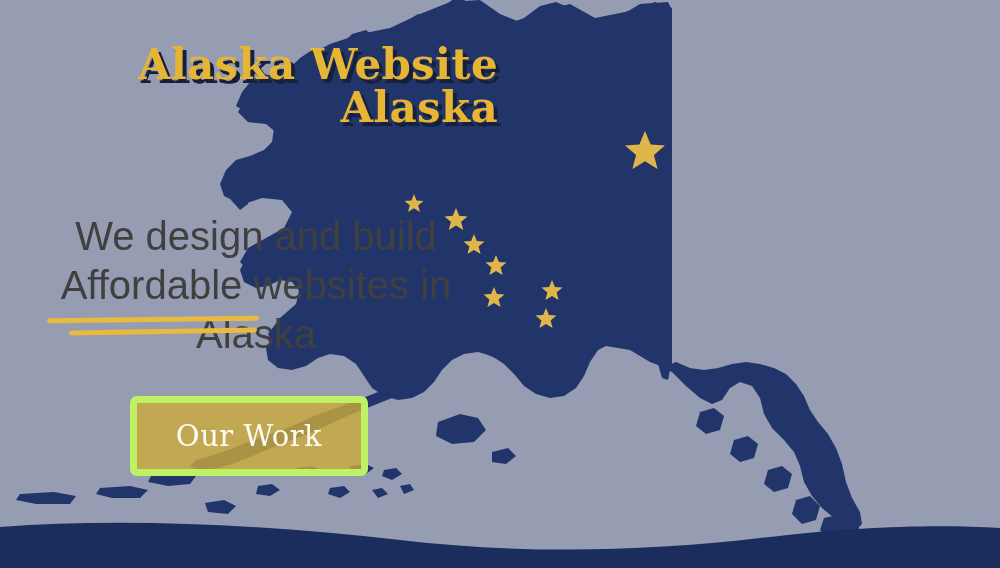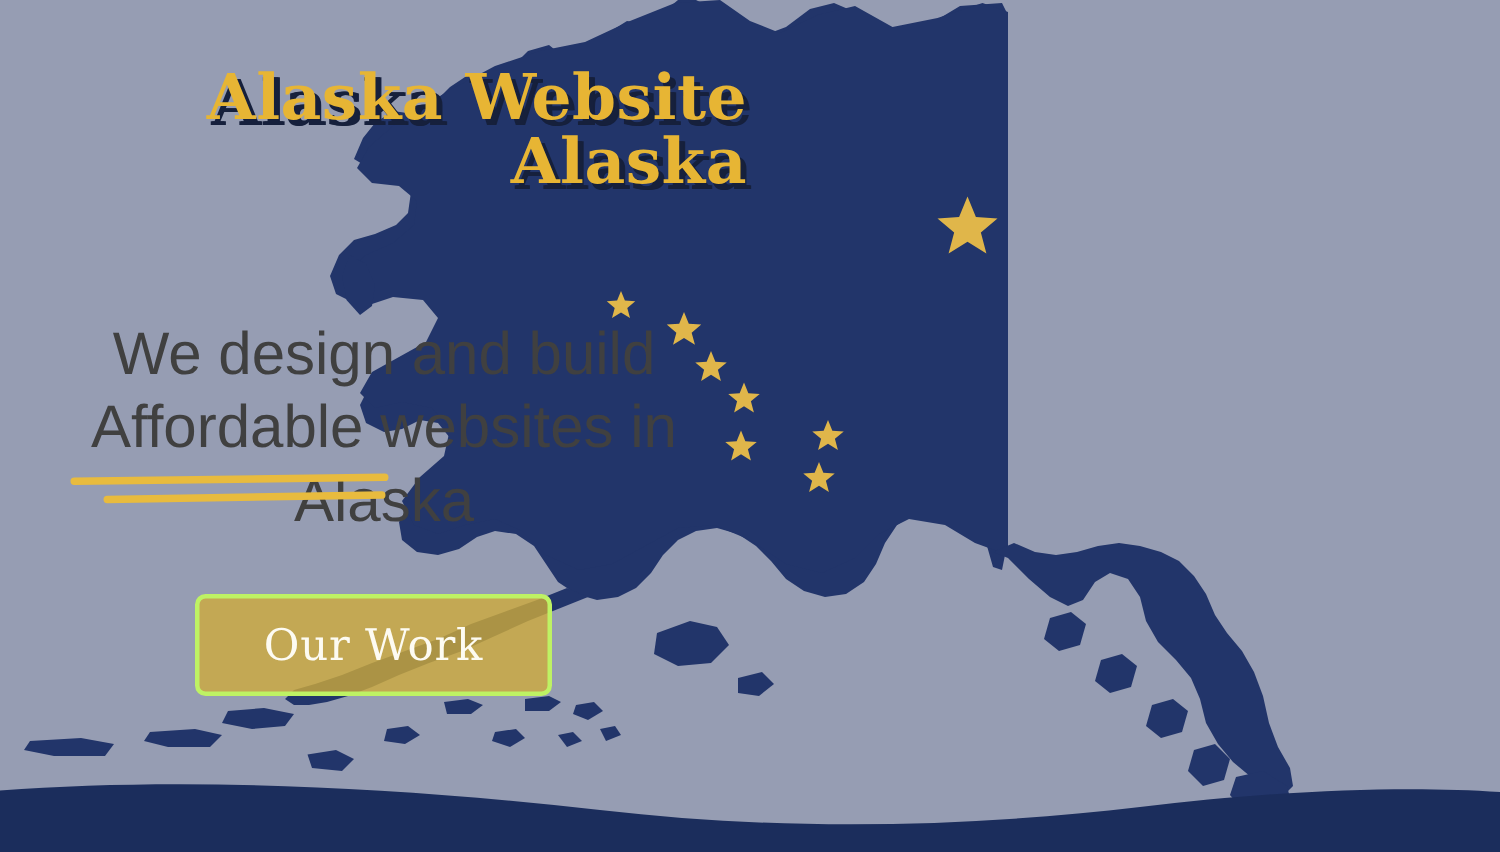--- a/index.html
+++ b/index.html
@@ -83,23 +83,23 @@
     bottom: -24px;
     transform: rotate(-0.9deg);
   }
 
   
   .cta-button {
     position: absolute;
     left: 130px;
     top: 396px;
     width: 238px;
-    height: 68px;
+    height: 80px;
     box-sizing: border-box;
-    border: 3px solid #bef264;
+    border: 7px solid #bef264;
     border-radius: 7px;
     background: rgba(206, 171, 60, 0.80);
     color: #fdfbf2;
     font-family: "DejaVu Serif", "Liberation Serif", serif;
     font-size: 29px;
     letter-spacing: 0.5px;
     display: flex;
     align-items: center;
     justify-content: center;
     cursor: pointer;

